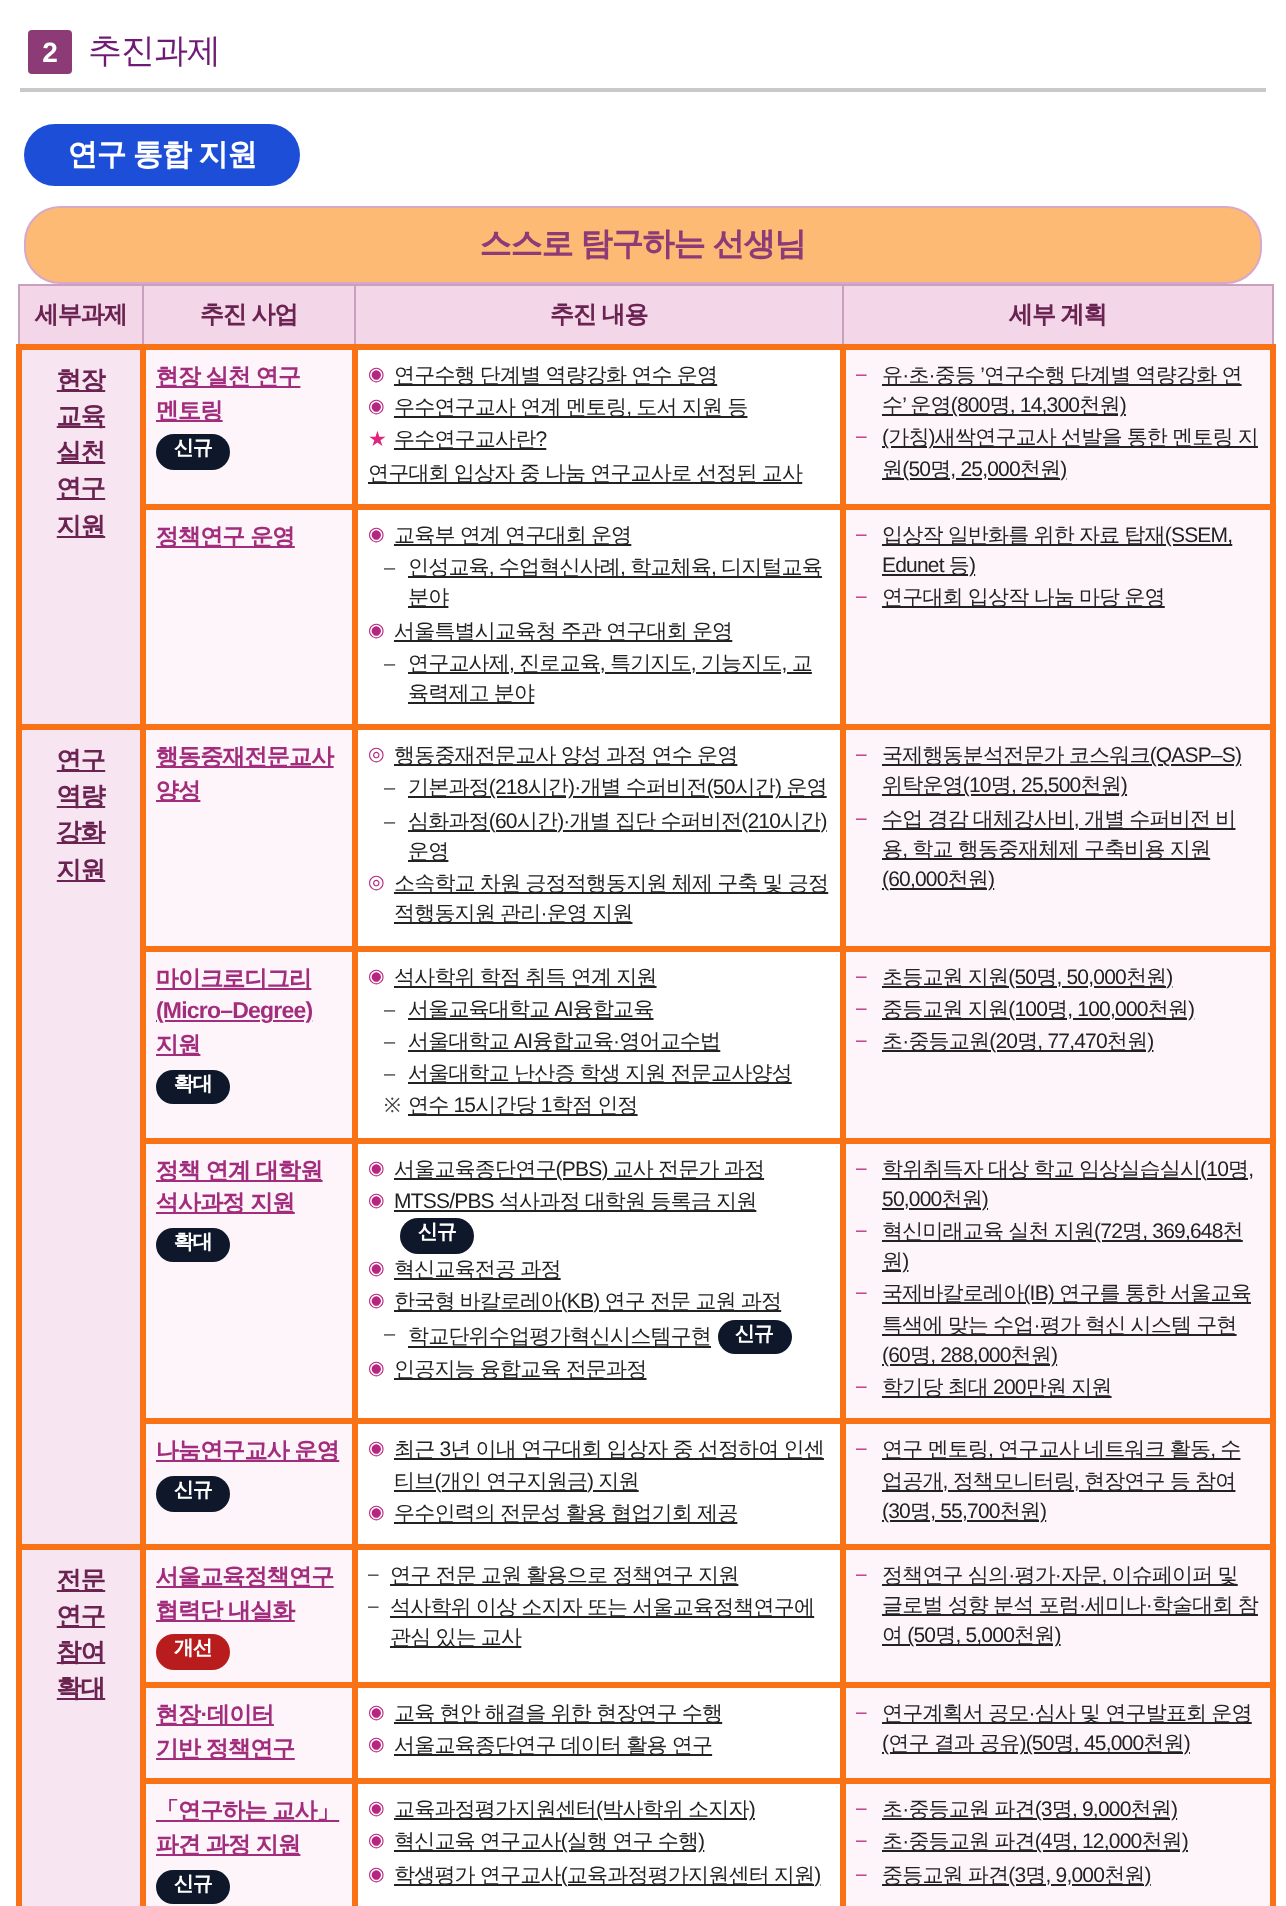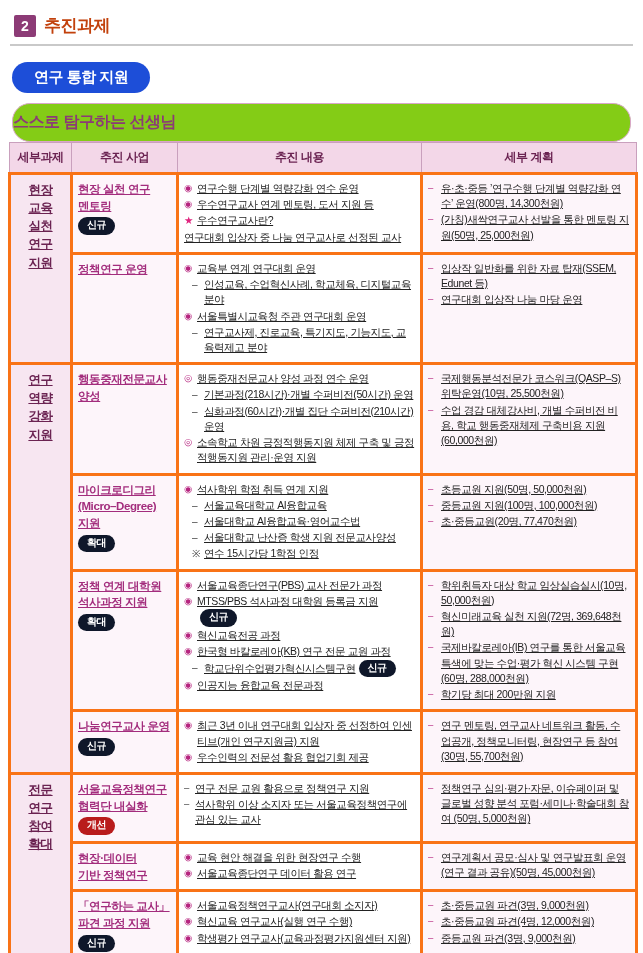--- a/index.html
+++ b/index.html
@@ -11,35 +11,35 @@
   }
   .page { position: relative; width: 643px; height: 953px; padding: 10px 8px 0 8px; }
 
   
   .sec-head { display: flex; align-items: center; gap: 8px; margin: 4px 0 0 6px; }
   .sec-num {
     width: 22px; height: 22px; background: #8c3b76; color: #fff;
     font-size: 14px; font-weight: bold; display: flex; align-items: center;
     justify-content: center; border-radius: 2px;
   }
-  .sec-title { font-size: 17px; font-weight: bold; color: #c2410c; letter-spacing: -0.5px; }
+  .sec-title { font-size: 17px; font-weight: normal; color: #701a75; letter-spacing: -0.5px; }
   .hr { height: 2px; background: #c9c9c9; margin: 7px 2px 0 2px; }
 
   
   .pill-row { margin-top: 16px; margin-left: 4px; }
   .pill {
     display: inline-block; background: #1d4ed8; color: #fff;
     border-radius: 16px; padding: 6px 22px; font-size: 15px; font-weight: bold;
     letter-spacing: -0.5px;
   }
   .slogan-row { margin-top: 10px; margin-left: 4px; margin-right: 4px; }
   .slogan {
-    border: 1px solid #d9a7c8; border-radius: 18px; 
+    border: 1px solid #d9a7c8; border-radius: 18px; text-align: center;
     padding: 8px 0; color: #8c3b76; font-size: 16px; font-weight: bold;
-    letter-spacing: -0.5px; background: #84cc16;
+    letter-spacing: -0.5px; background: #fdba74;
   }
 
   
   table.main {
     margin-top: 0; width: 627px; border-collapse: collapse;
     table-layout: fixed; font-size: 10.5px; color: #222;
   }
   table.main th {
     background: #f3d7e8; border: 1px solid #c9a0bd; color: #6b2352;
     font-size: 12px; font-weight: bold; padding: 6px 2px; letter-spacing: -0.5px;
@@ -242,21 +242,21 @@
           <td class="plan">
             <ul class="lines">
               <li class=""><span class="mk">–</span><span>연구계획서 공모·심사 및 연구발표회 운영(연구 결과 공유)(50명, 45,000천원)</span></li>
             </ul>
           </td>
         </tr>
         <tr>
           <td class="proj">「연구하는 교사」<br>파견 과정 지원<br><span class="tag">신규</span></td>
           <td class="content">
             <ul class="lines">
-              <li class=""><span class="mk">◉</span><span>서울교육정책연구교사(연구대회 소지자)</span></li>
+              <li class=""><span class="mk">◉</span><span>교육과정평가지원센터(박사학위 소지자)</span></li>
               <li class=""><span class="mk">◉</span><span>혁신교육 연구교사(실행 연구 수행)</span></li>
               <li class=""><span class="mk">◉</span><span>학생평가 연구교사(교육과정평가지원센터 지원)</span></li>
             </ul>
           </td>
           <td class="plan">
             <ul class="lines">
               <li class=""><span class="mk">–</span><span>초·중등교원 파견(3명, 9,000천원)</span></li>
               <li class=""><span class="mk">–</span><span>초·중등교원 파견(4명, 12,000천원)</span></li>
               <li class=""><span class="mk">–</span><span>중등교원 파견(3명, 9,000천원)</span></li>
             </ul>

